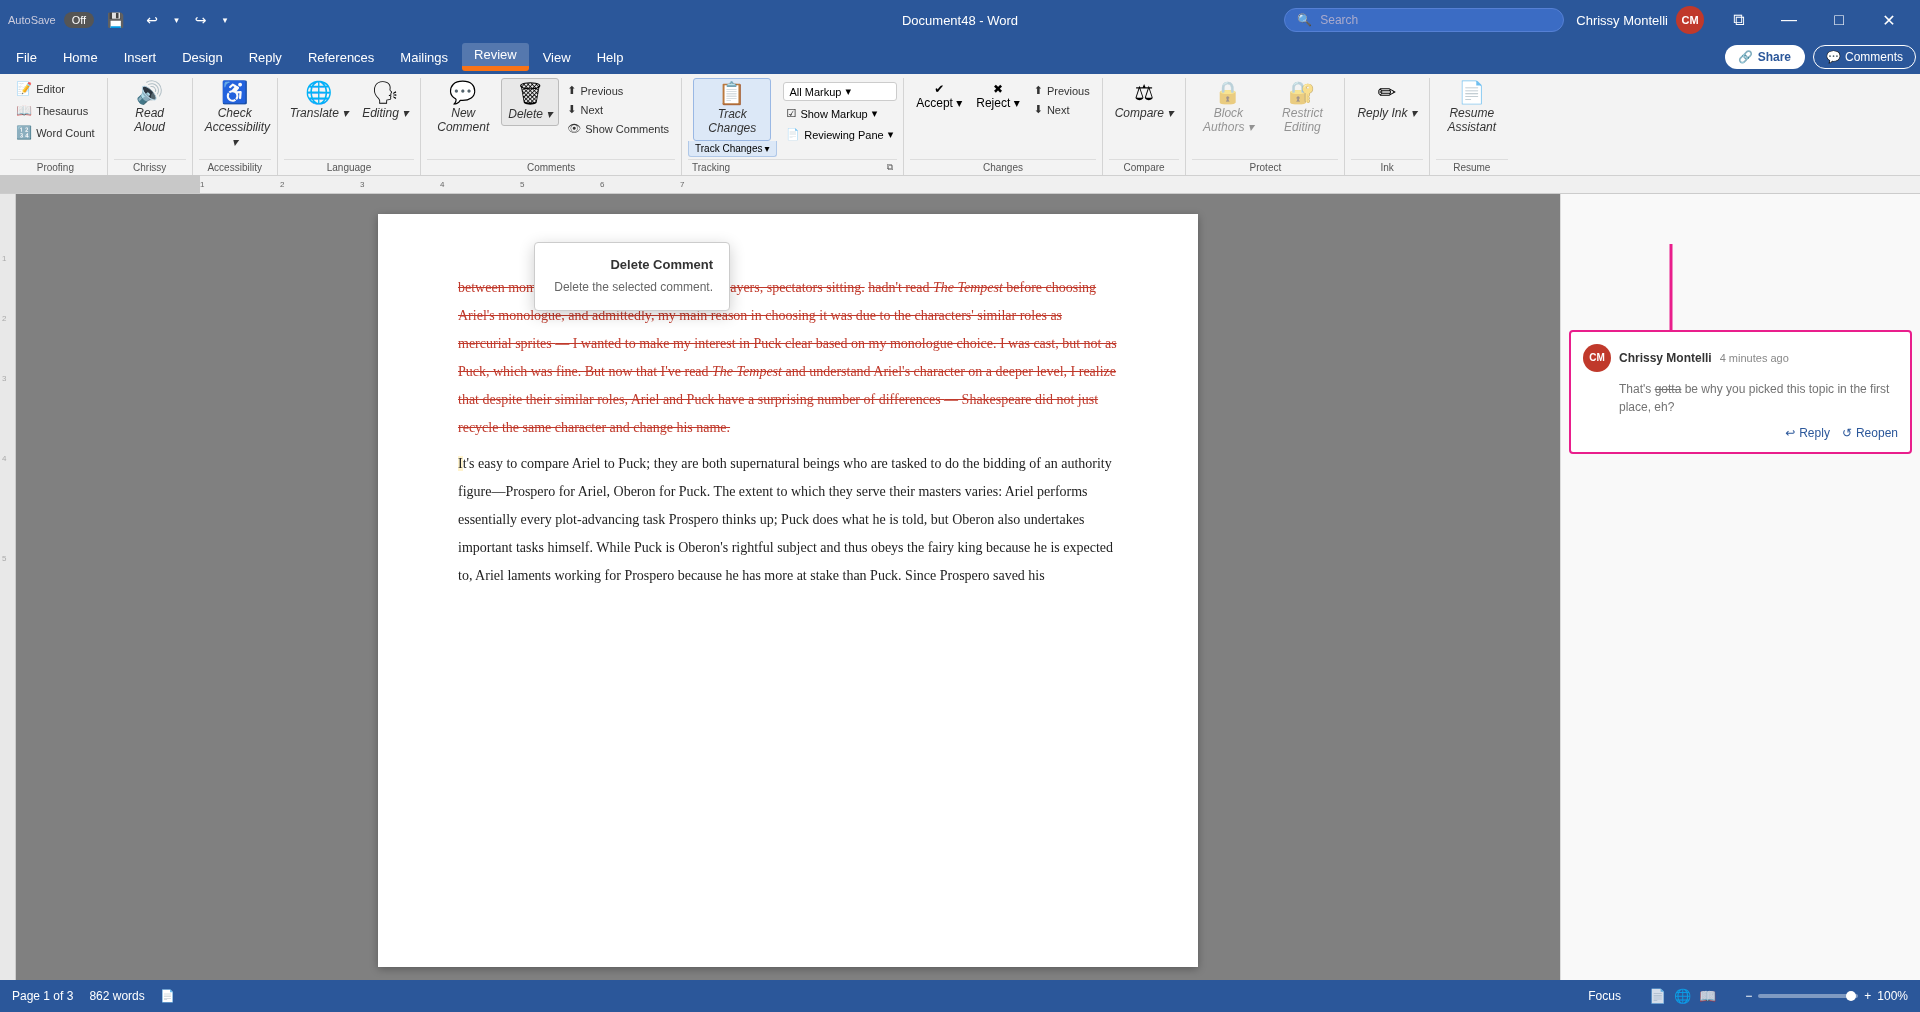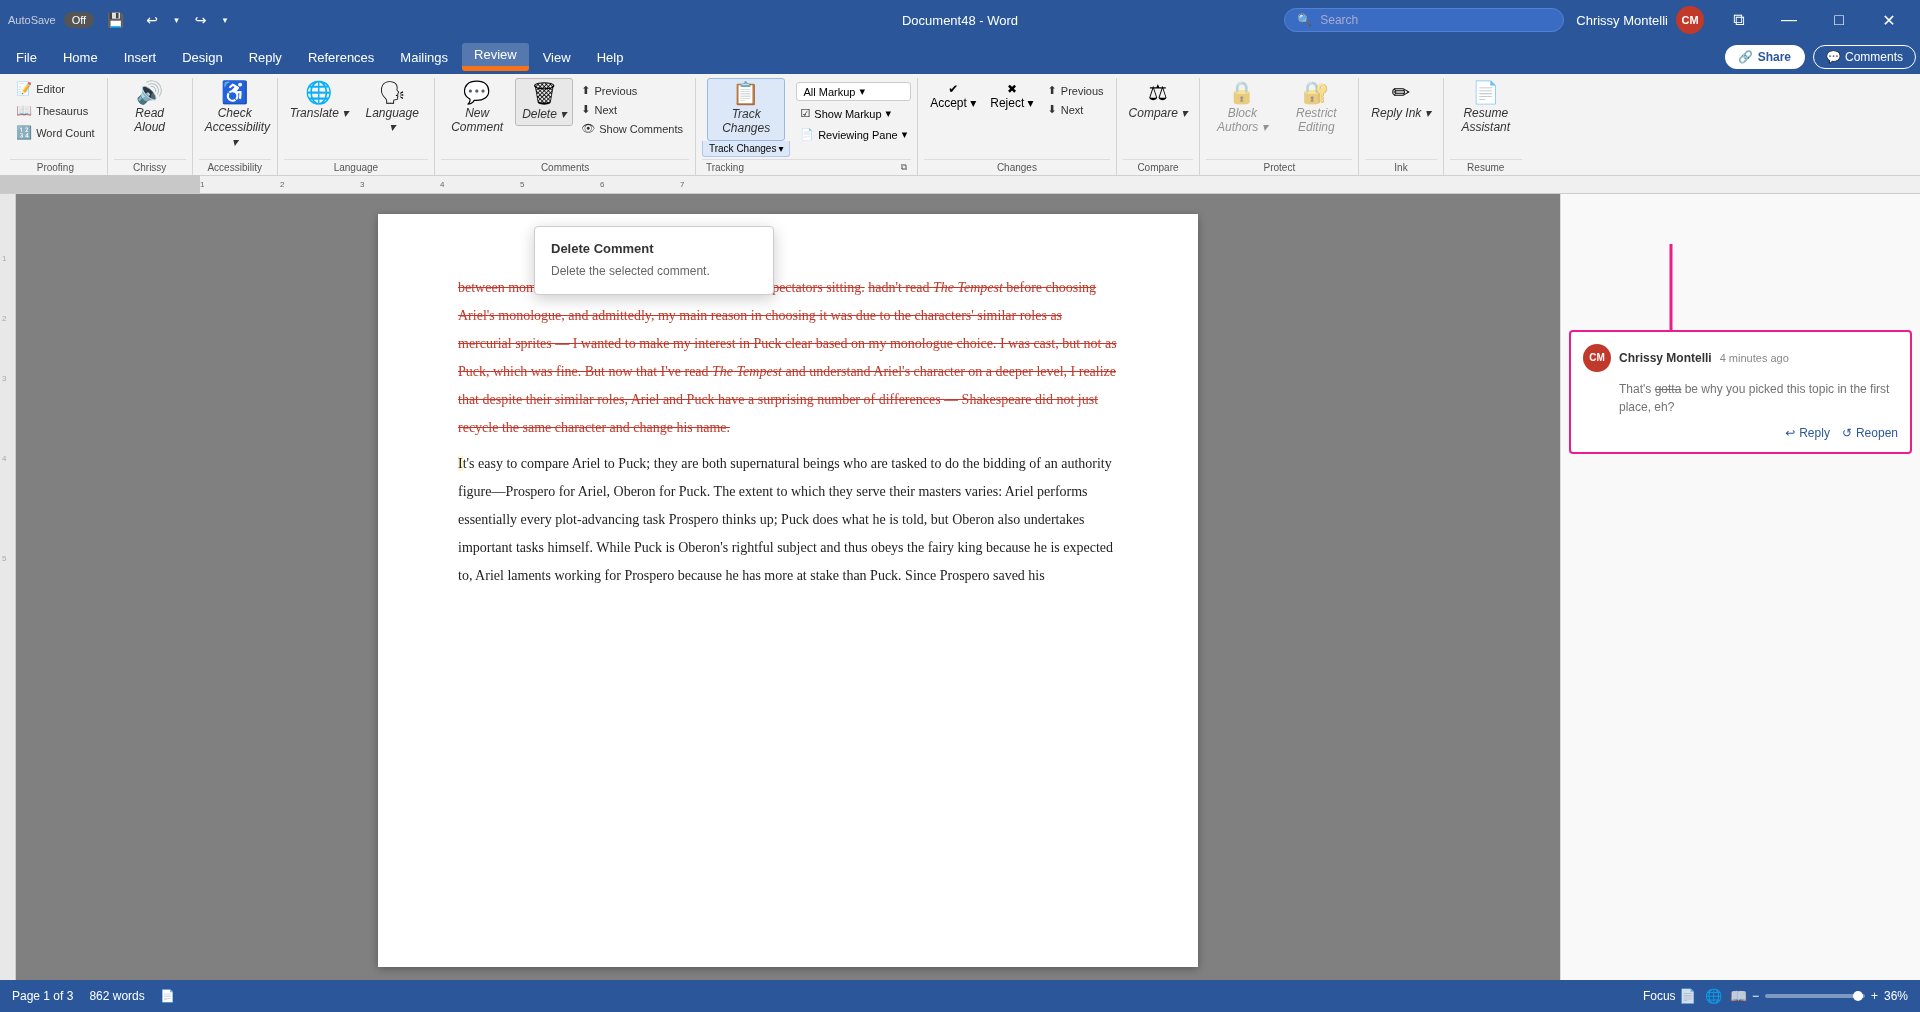--- a/index.html
+++ b/index.html
@@ -181,48 +181,49 @@
     .comment-author { font-weight: 600; font-size: 12px; color: #333; }
     .comment-time { font-size: 11px; color: #888; }
     .comment-text { font-size: 12px; color: #737373; line-height: 1.5; padding-left: 36px; }
     .comment-strikethrough { text-decoration: line-through; }
     .comment-actions { display: flex; justify-content: flex-end; gap: 12px; margin-top: 10px; }
     .comment-action-btn { font-size: 12px; color: #2b579a; cursor: pointer; display: flex; align-items: center; gap: 4px; }
 
     
     .dropdown-popup {
       position: absolute;
-      top: 152px;
+      top: 168px;
       left: 534px;
       background: white;
       border: 1px solid #ccc;
       border-radius: 4px;
       box-shadow: 0 4px 16px rgba(0,0,0,0.2);
-      width: 240px;
+      width: 196px;
       z-index: 1000;
       padding: 8px 0;
+      text-align: right;
     }
     .dropdown-popup-title { font-size: 13px; font-weight: 600; padding: 6px 16px; color: #333; }
     .dropdown-popup-desc { font-size: 12px; color: #666; padding: 2px 16px 8px; }
 
     
     .status-bar {
       height: 32px;
       background: #2b579a;
       display: flex;
       align-items: center;
       padding: 0 12px;
       color: white;
       font-size: 12px;
       gap: 16px;
       position: fixed;
       bottom: 0;
       width: 1920px;
     }
-    .status-bar-right { margin-left: auto; display: flex; align-items: center; gap: 4px; }
+    .status-bar-right { margin-left: auto; display: flex; align-items: center; gap: 28px; }
     .zoom-slider { width: 100px; height: 4px; background: rgba(255,255,255,0.4); border-radius: 2px; position: relative; }
     .zoom-thumb { width: 10px; height: 10px; background: white; border-radius: 50%; position: absolute; top: -3px; right: 2px; }
     .view-icons { display: flex; gap: 8px; }
     .view-icon { color: rgba(255,255,255,0.8); font-size: 14px; cursor: pointer; }
 
     .proofing-btn-row { display: flex; flex-direction: column; gap: 1px; }
     .proofing-item { display: flex; align-items: center; gap: 4px; padding: 3px 6px; cursor: pointer; border-radius: 3px; font-size: 11px; color: #333; }
     .proofing-item .p-icon { font-size: 13px; }
     .tc-dropdown { background: #dce8f7; border: 1px solid #b0c8e8; border-top: none; border-radius: 0 0 3px 3px; padding: 2px 6px; font-size: 10px; display: flex; align-items: center; justify-content: center; gap: 2px; cursor: pointer; }
 
@@ -334,21 +335,21 @@
     </div>
 
     <div class="ribbon-group">
       <div class="ribbon-group-content">
         <div class="ribbon-btn">
           <span class="btn-icon">🌐</span>
           <span class="btn-label">Translate ▾</span>
         </div>
         <div class="ribbon-btn">
           <span class="btn-icon">🗣</span>
-          <span class="btn-label">Language ▾</span>
+          <span class="btn-label">Editing ▾</span>
         </div>
       </div>
       <div class="ribbon-group-label">Language</div>
     </div>
 
     <div class="ribbon-group">
       <div class="ribbon-group-content">
         <div class="ribbon-btn">
           <span class="btn-icon">💬</span>
           <span class="btn-label">New Comment</span>
@@ -570,16 +571,16 @@
       <span class="view-icon">📄</span>
       <span class="view-icon">🌐</span>
       <span class="view-icon">📖</span>
     </div>
     <div style="display:flex;align-items:center;gap:6px;">
       <span style="cursor:pointer;">−</span>
       <div class="zoom-slider">
         <div class="zoom-thumb"></div>
       </div>
       <span style="cursor:pointer;">+</span>
-      <span>36%</span>
+      <span>100%</span>
     </div>
   </div>
 </div>
 
 </body></html>

